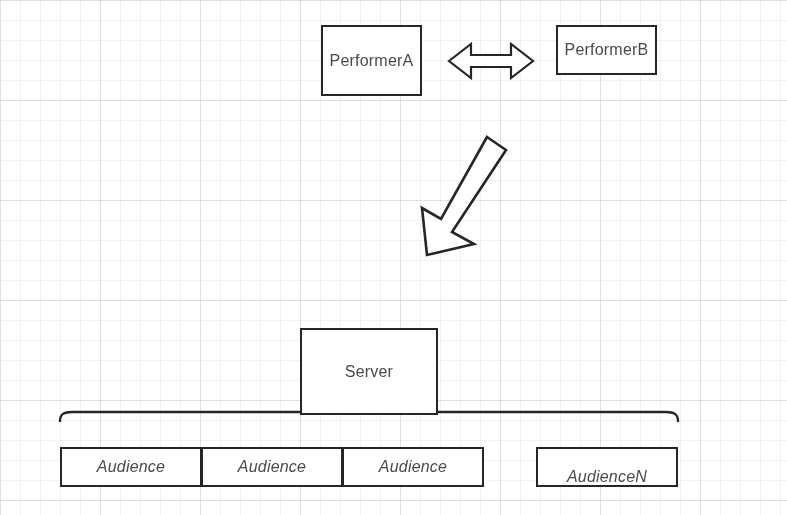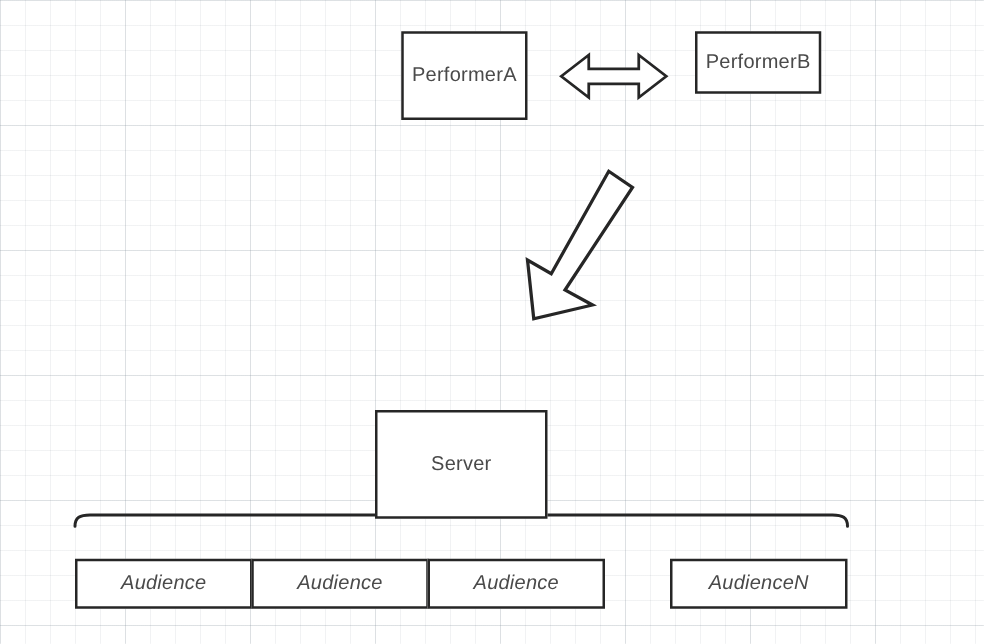--- a/index.html
+++ b/index.html
@@ -110,17 +110,17 @@
   </div>
 
   <div class="node audience-box" style="left:201px; top:447px; width:142px; height:40px;">
     <span class="node-label">Audience</span>
   </div>
 
   <div class="node audience-box" style="left:342px; top:447px; width:142px; height:40px;">
     <span class="node-label">Audience</span>
   </div>
 
-  <div class="node audience-box" style="left:536px; top:447px; width:142px; height:40px;">
+  <div class="node audience-box" style="left:536px; top:447px; width:142px; height:40px;align-items:flex-end;">
     <span class="node-label">AudienceN</span>
   </div>
 
 </div>
 
 </body></html>

